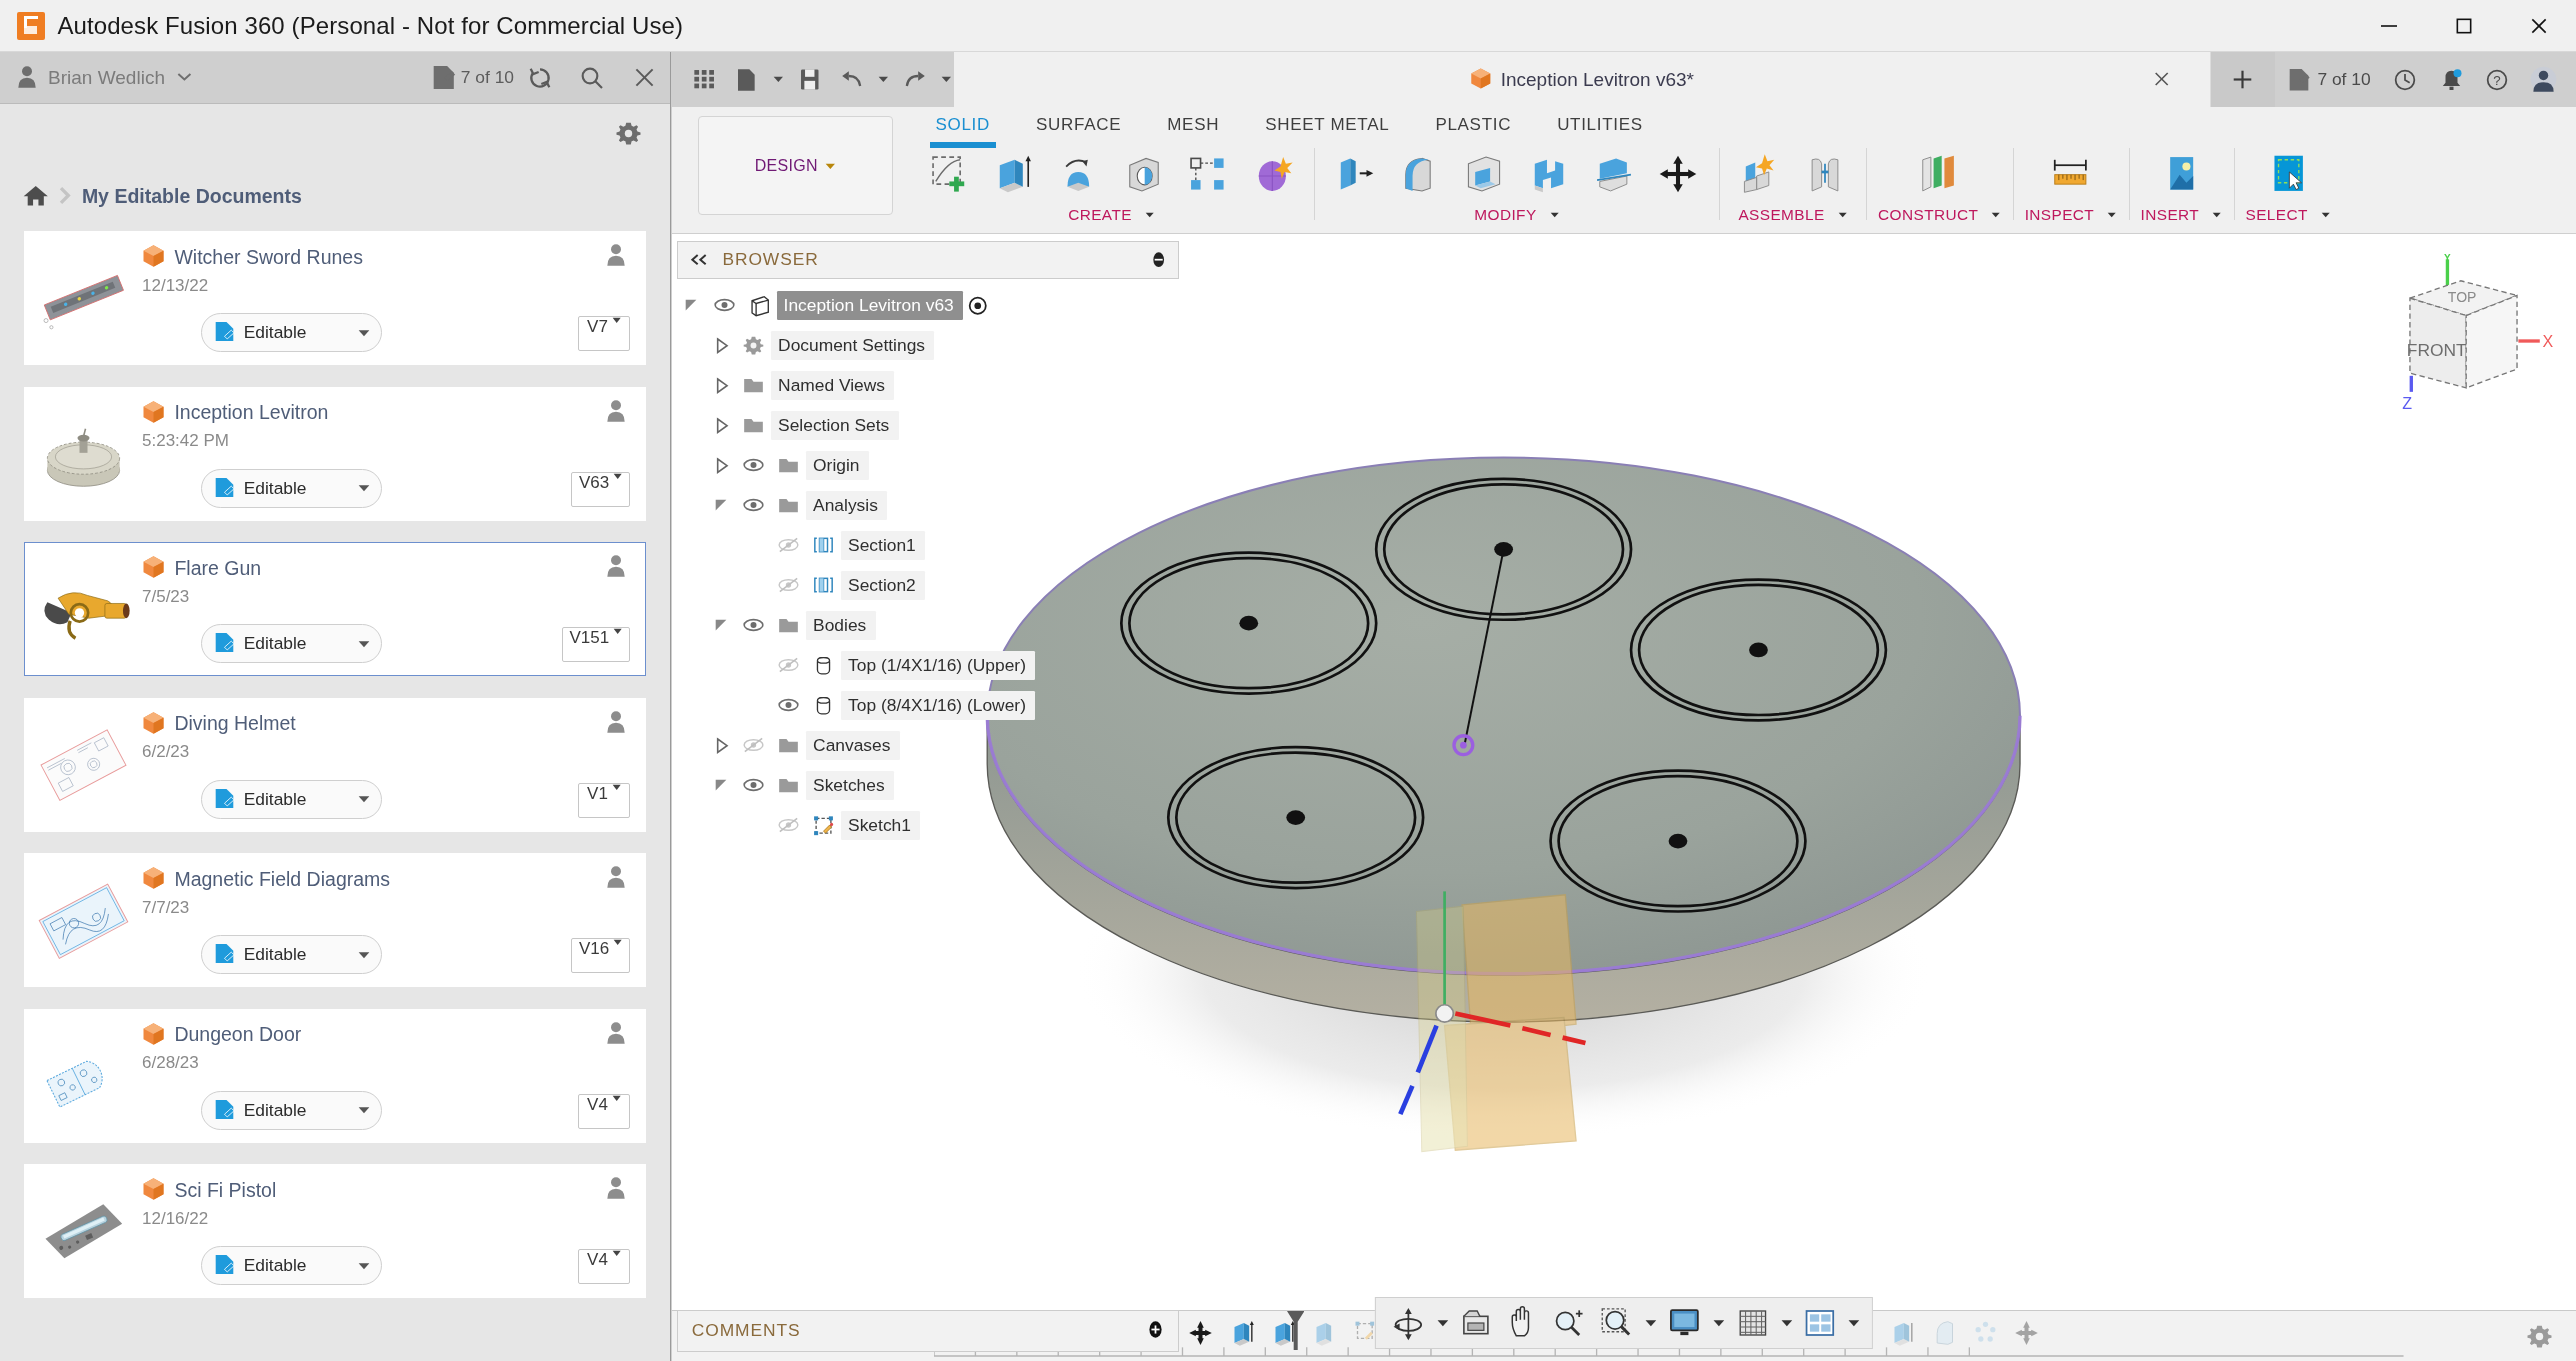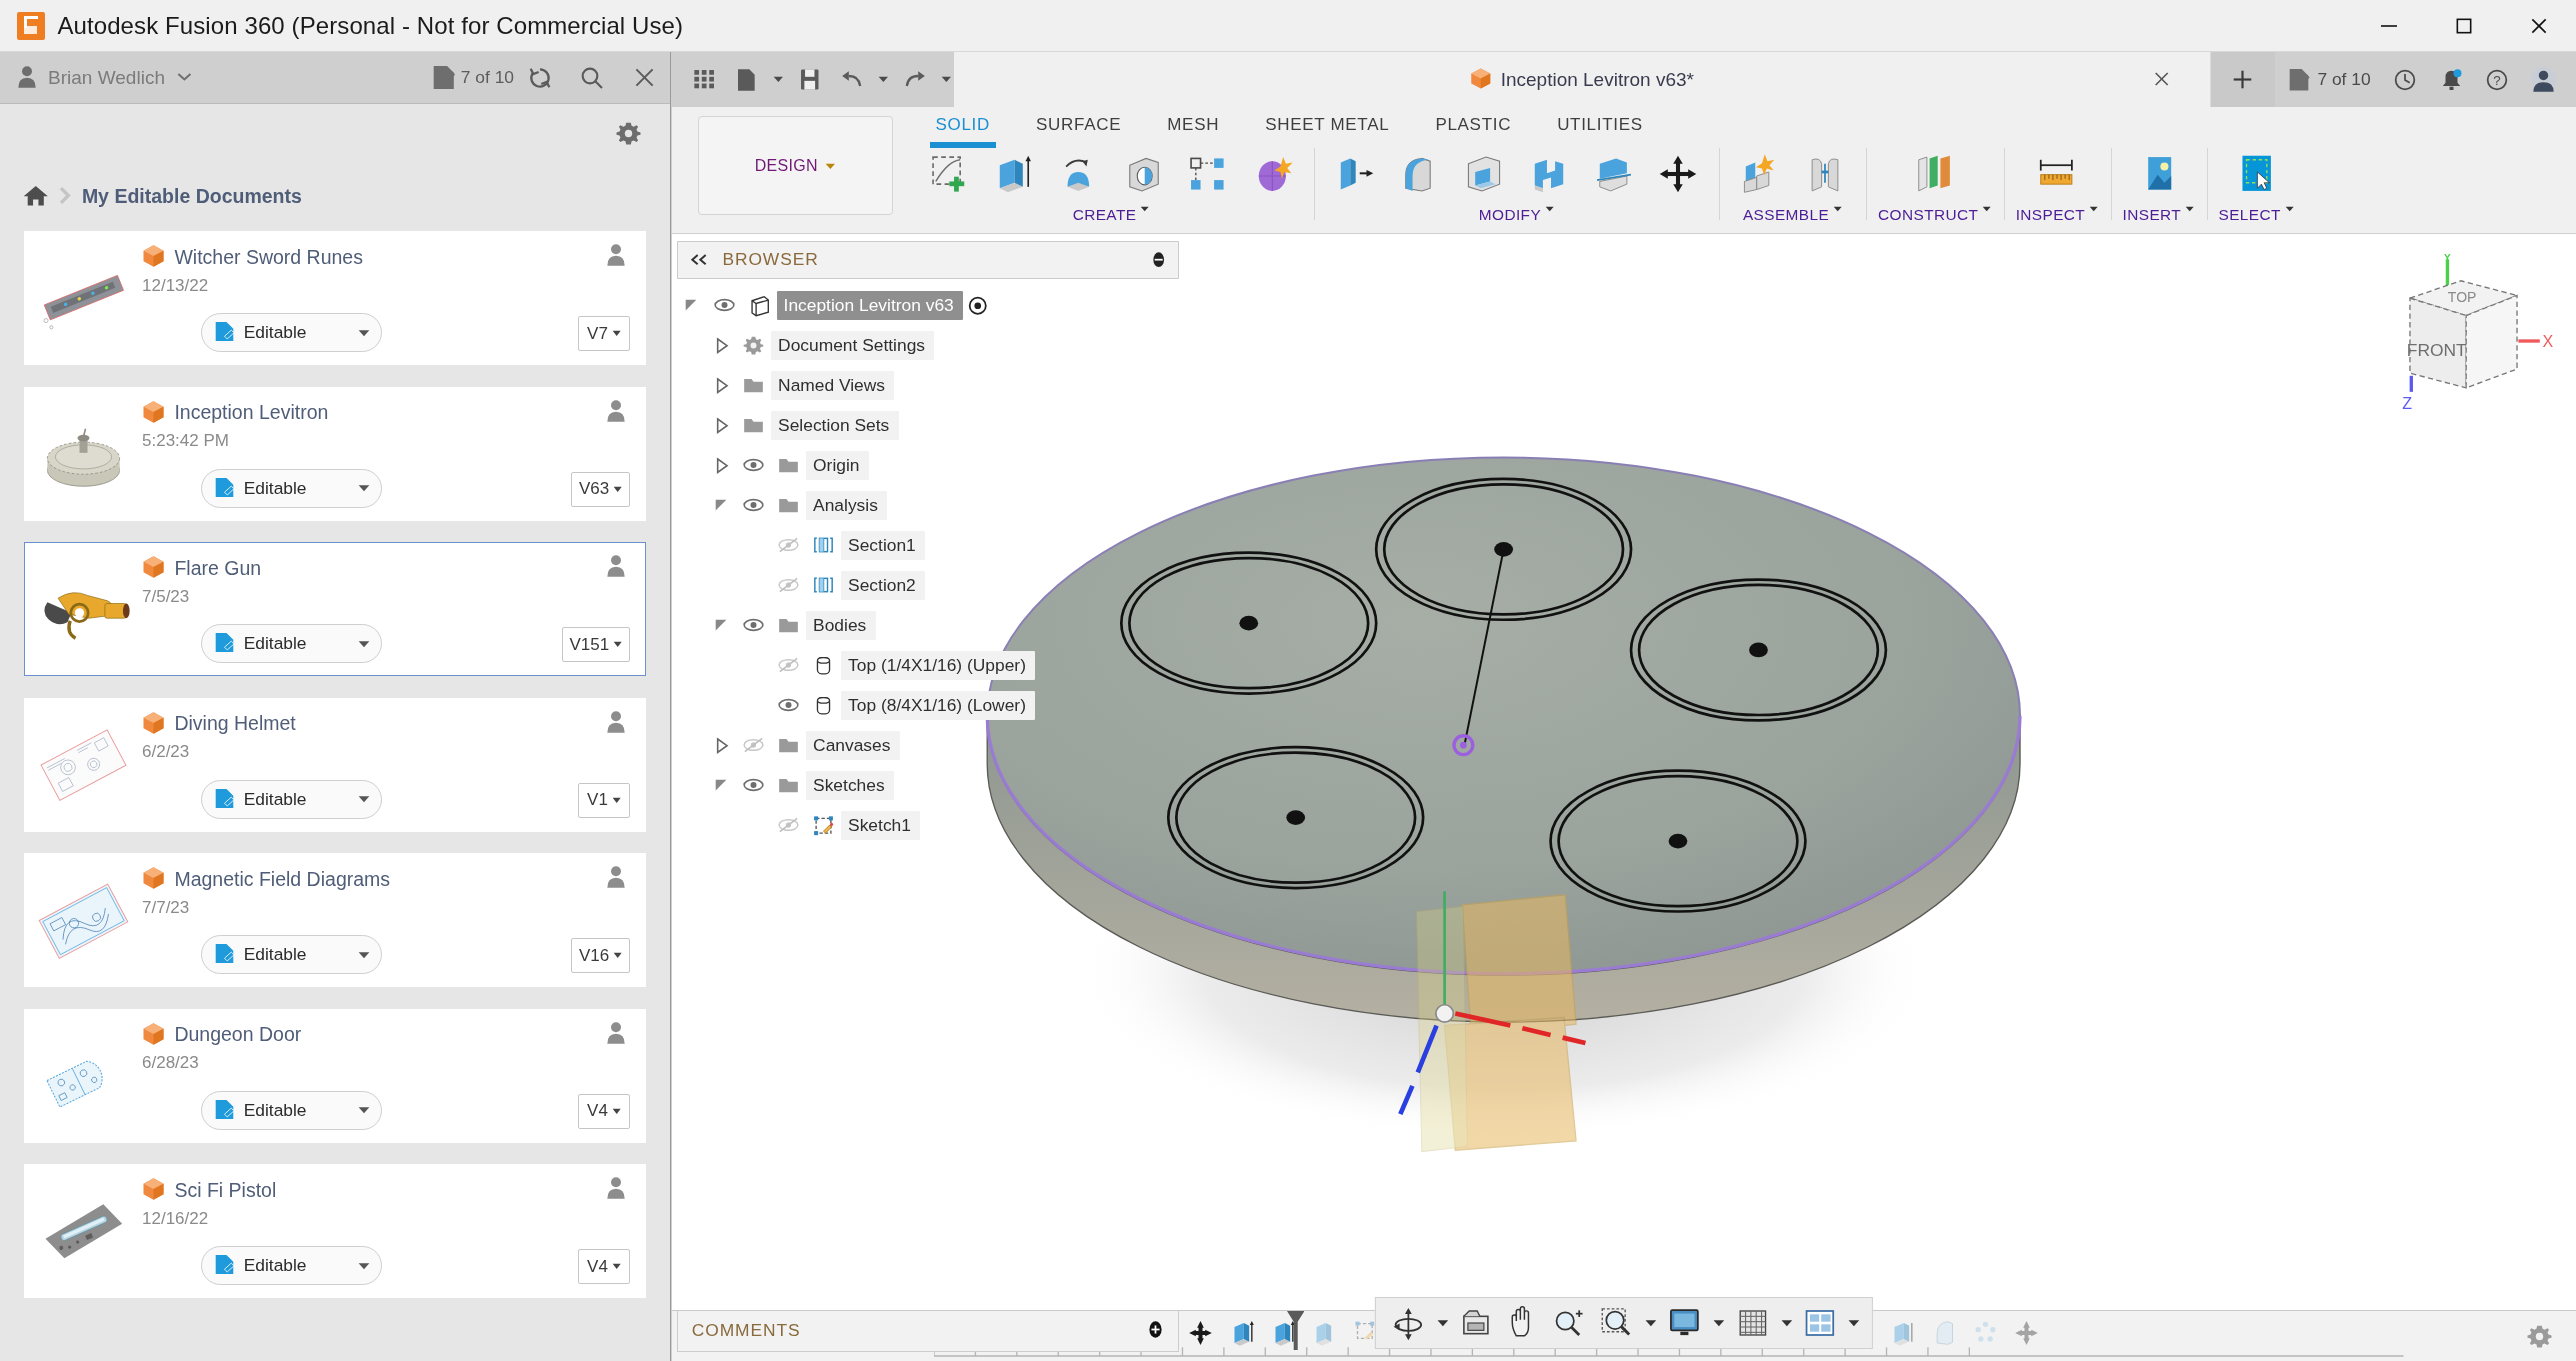--- a/index.html
+++ b/index.html
@@ -79,21 +79,21 @@
     position: absolute; left: 59px; bottom: 12px;
     width: 181px; height: 39px; border: 0.7px solid #cfcfcf; border-radius: 19.5px;
     background: #fafafa; display: flex; align-items: center; padding: 0 10.7px; gap: 8px;
   }
   .editable-label { font-size: 17.4px; color: #2b2b2b; }
   .pill-caret { margin-left: auto; }
   .card-person { position: absolute; right: 19px; top: 10.7px; }
   .ver-badge {
     position: absolute; right: 14.8px; bottom: 13.4px;
     min-width: 52px; height: 35px; border: 0.7px solid #c6c6c6; border-radius: 2px;
-    background: #fff; display: flex; align-items: center; justify-content: center; gap: 4px;
+    background: #fff; display: flex; align-items: flex-start; justify-content: center; gap: 4px;
     padding: 0 6.7px;
   }
   .ver-text { font-size: 17px; color: #3a3a3a; }
 
   
   .main { position: absolute; left: 672px; top: 52px; width: 1904px; height: 1309px; background: #e9e9e9; }
 
   
   .qa-row { height: 55px; display: flex; align-items: stretch; background: #f0f0f0; position: relative; }
   .qa-left { width: 282px; background: #cfcfcf; display: flex; align-items: center; padding-left: 14.8px; gap: 6.7px; }
@@ -129,21 +129,21 @@
     content: ""; position: absolute; left: 17.4px; right: 17.4px; bottom: -5.4px; height: 6px; background: #1a8fd1;
   }
   .ribbon-groups { display: flex; align-items: flex-start; height: 91px; padding-left: 16px; }
   .rgroup { display: flex; flex-direction: column; align-items: center; padding: 0 12px; position: relative; height: 89px; }
   .rgroup + .rgroup::before {
     content: ""; position: absolute; left: 0; top: 5.4px; bottom: 12px; width: 0.7px; background: #d5d5d5;
   }
   .rgroup-icons { display: flex; align-items: center; gap: 6.7px; height: 62px; }
   .ricon { width: 58px; height: 58px; display: flex; align-items: center; justify-content: center; }
   .ricon.big { width: 67px; height: 62px; }
-  .rgroup-label { font-size: 15.4px; color: #4c1d95; letter-spacing: 0.4px; margin-top: 1.3px; display: flex; align-items: flex-start; gap: 4px; }
+  .rgroup-label { font-size: 15.4px; color: #be185d; letter-spacing: 0.4px; margin-top: 1.3px; display: flex; align-items: center; gap: 13px; }
 
   
   .workspace { position: absolute; left: 0; top: 182px; width: 1904px; height: 1127px; background: #fff; }
   .canvas { position: absolute; inset: 0; overflow: hidden; }
 
   .browser {
     position: absolute; left: 5.4px; top: 6.7px; width: 502px;
     z-index: 5; font-size: 0;
   }
   .browser-head {

